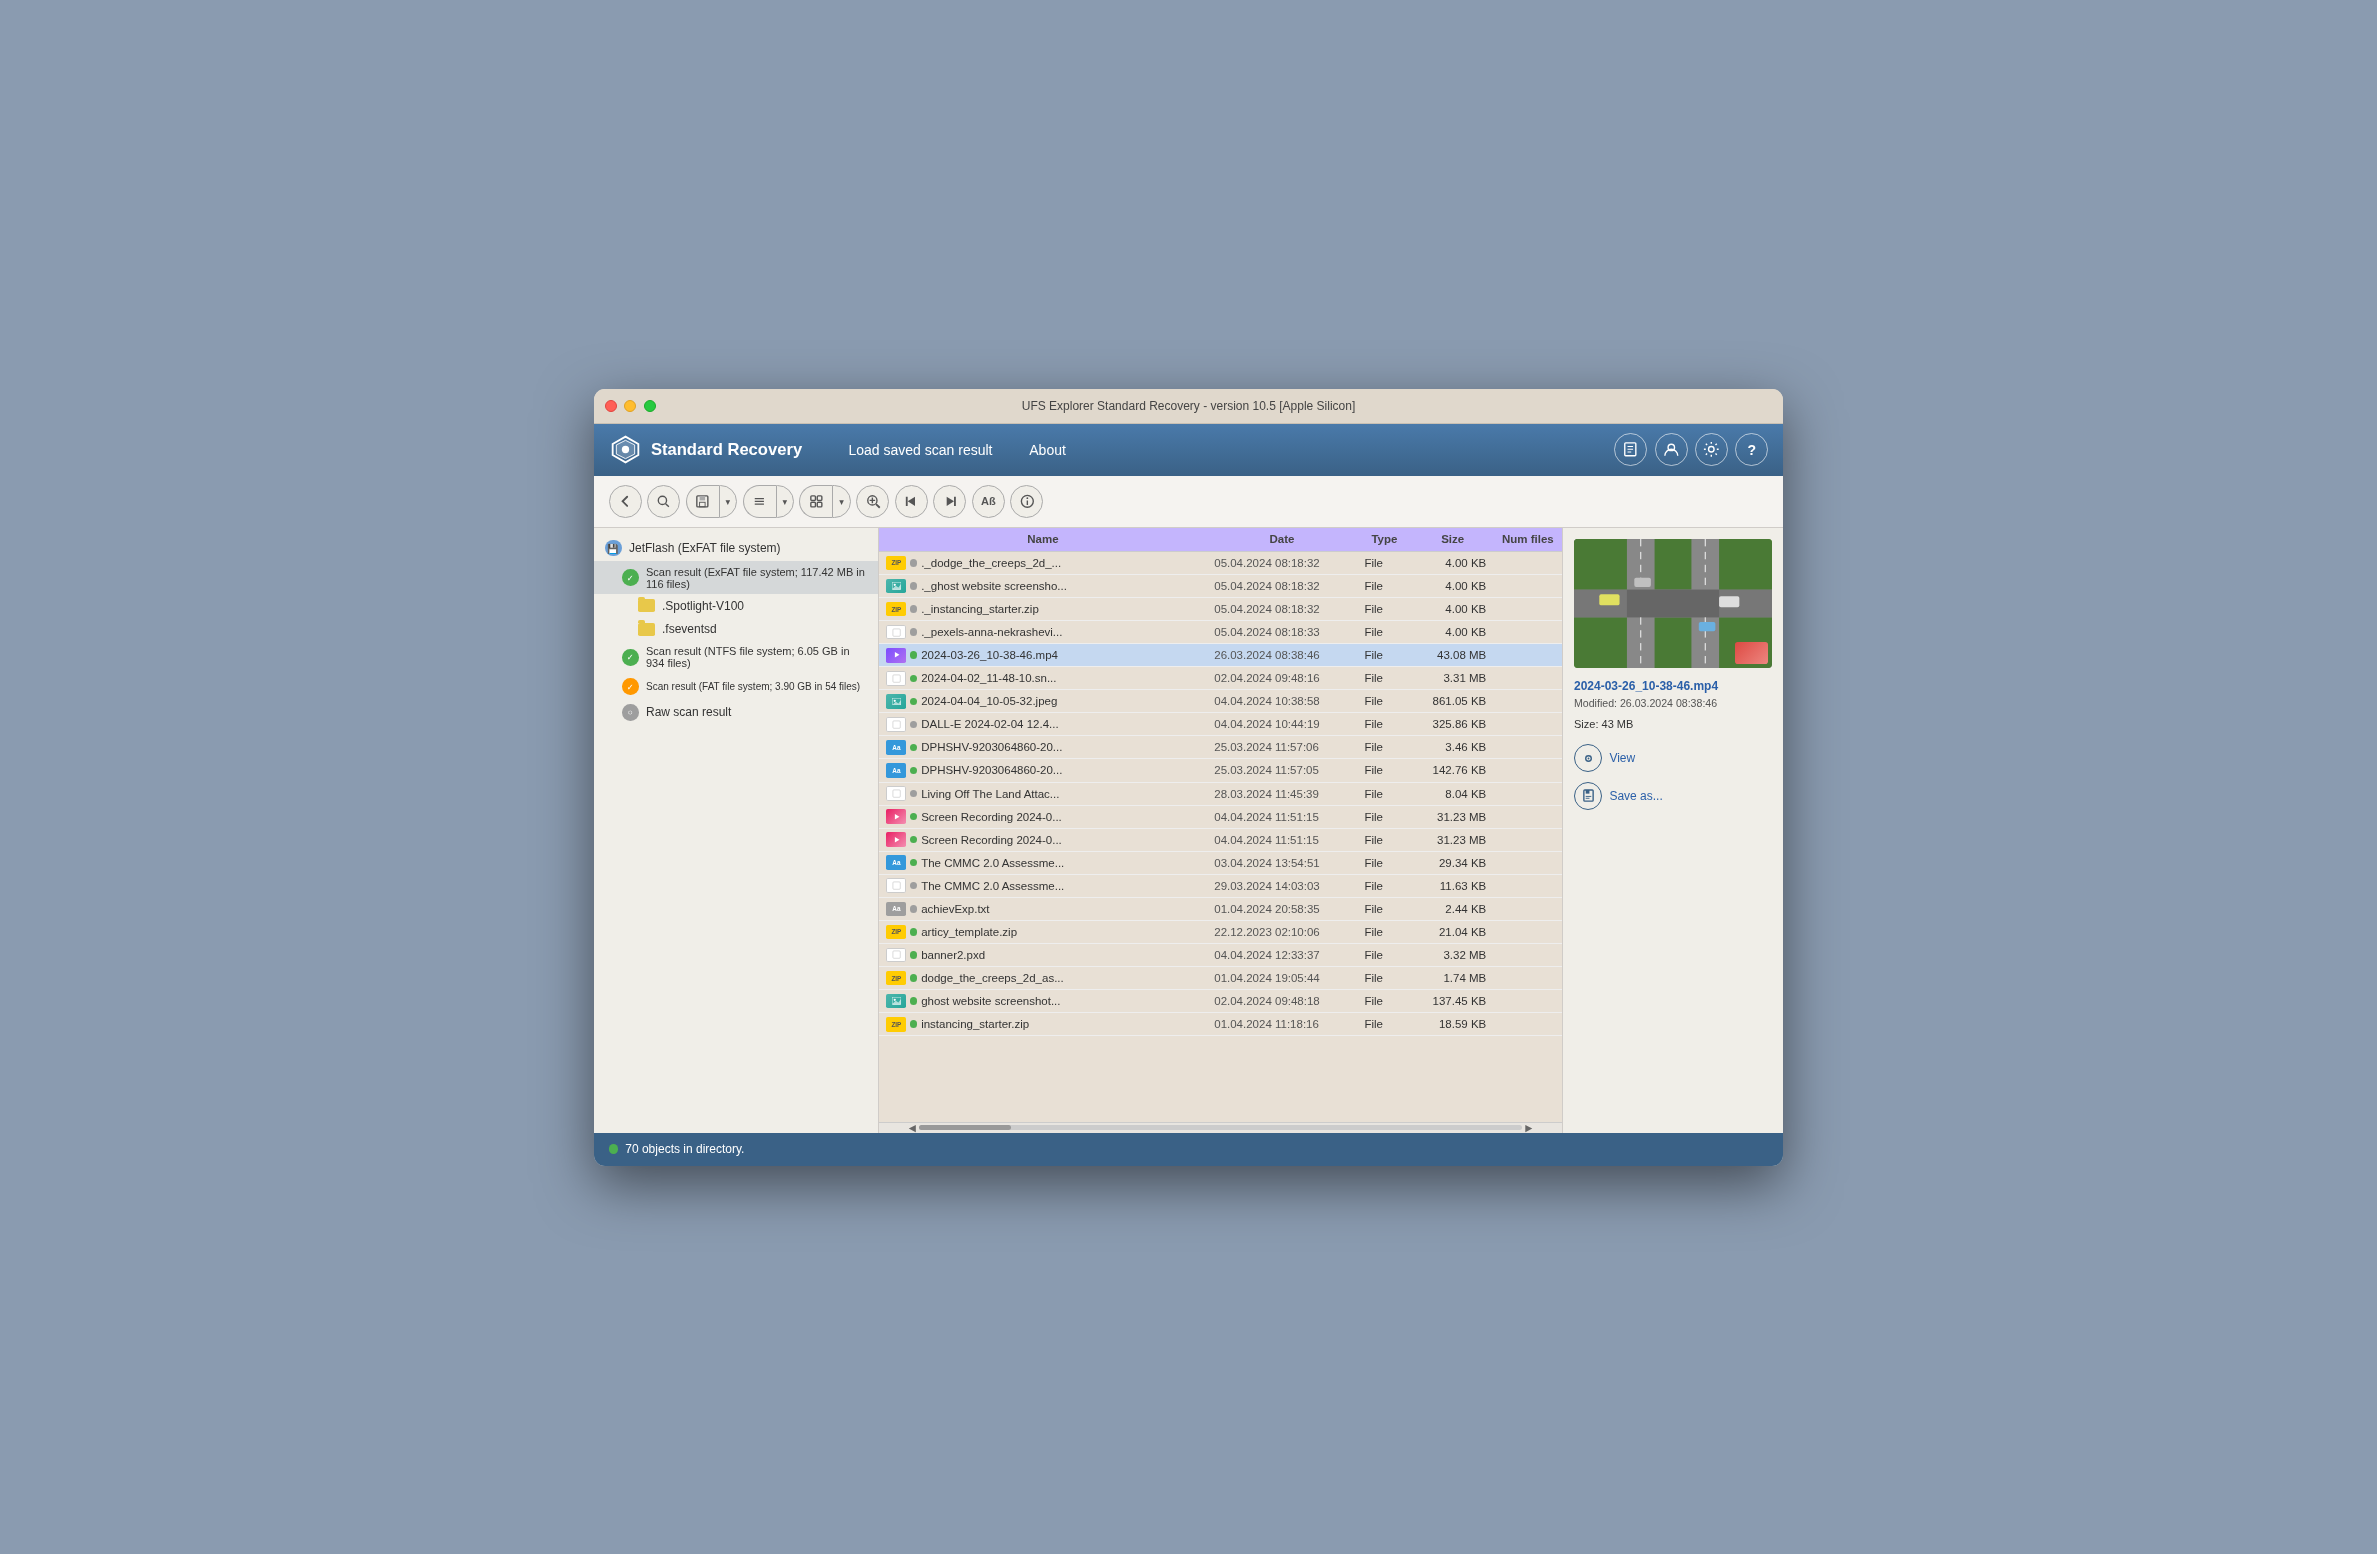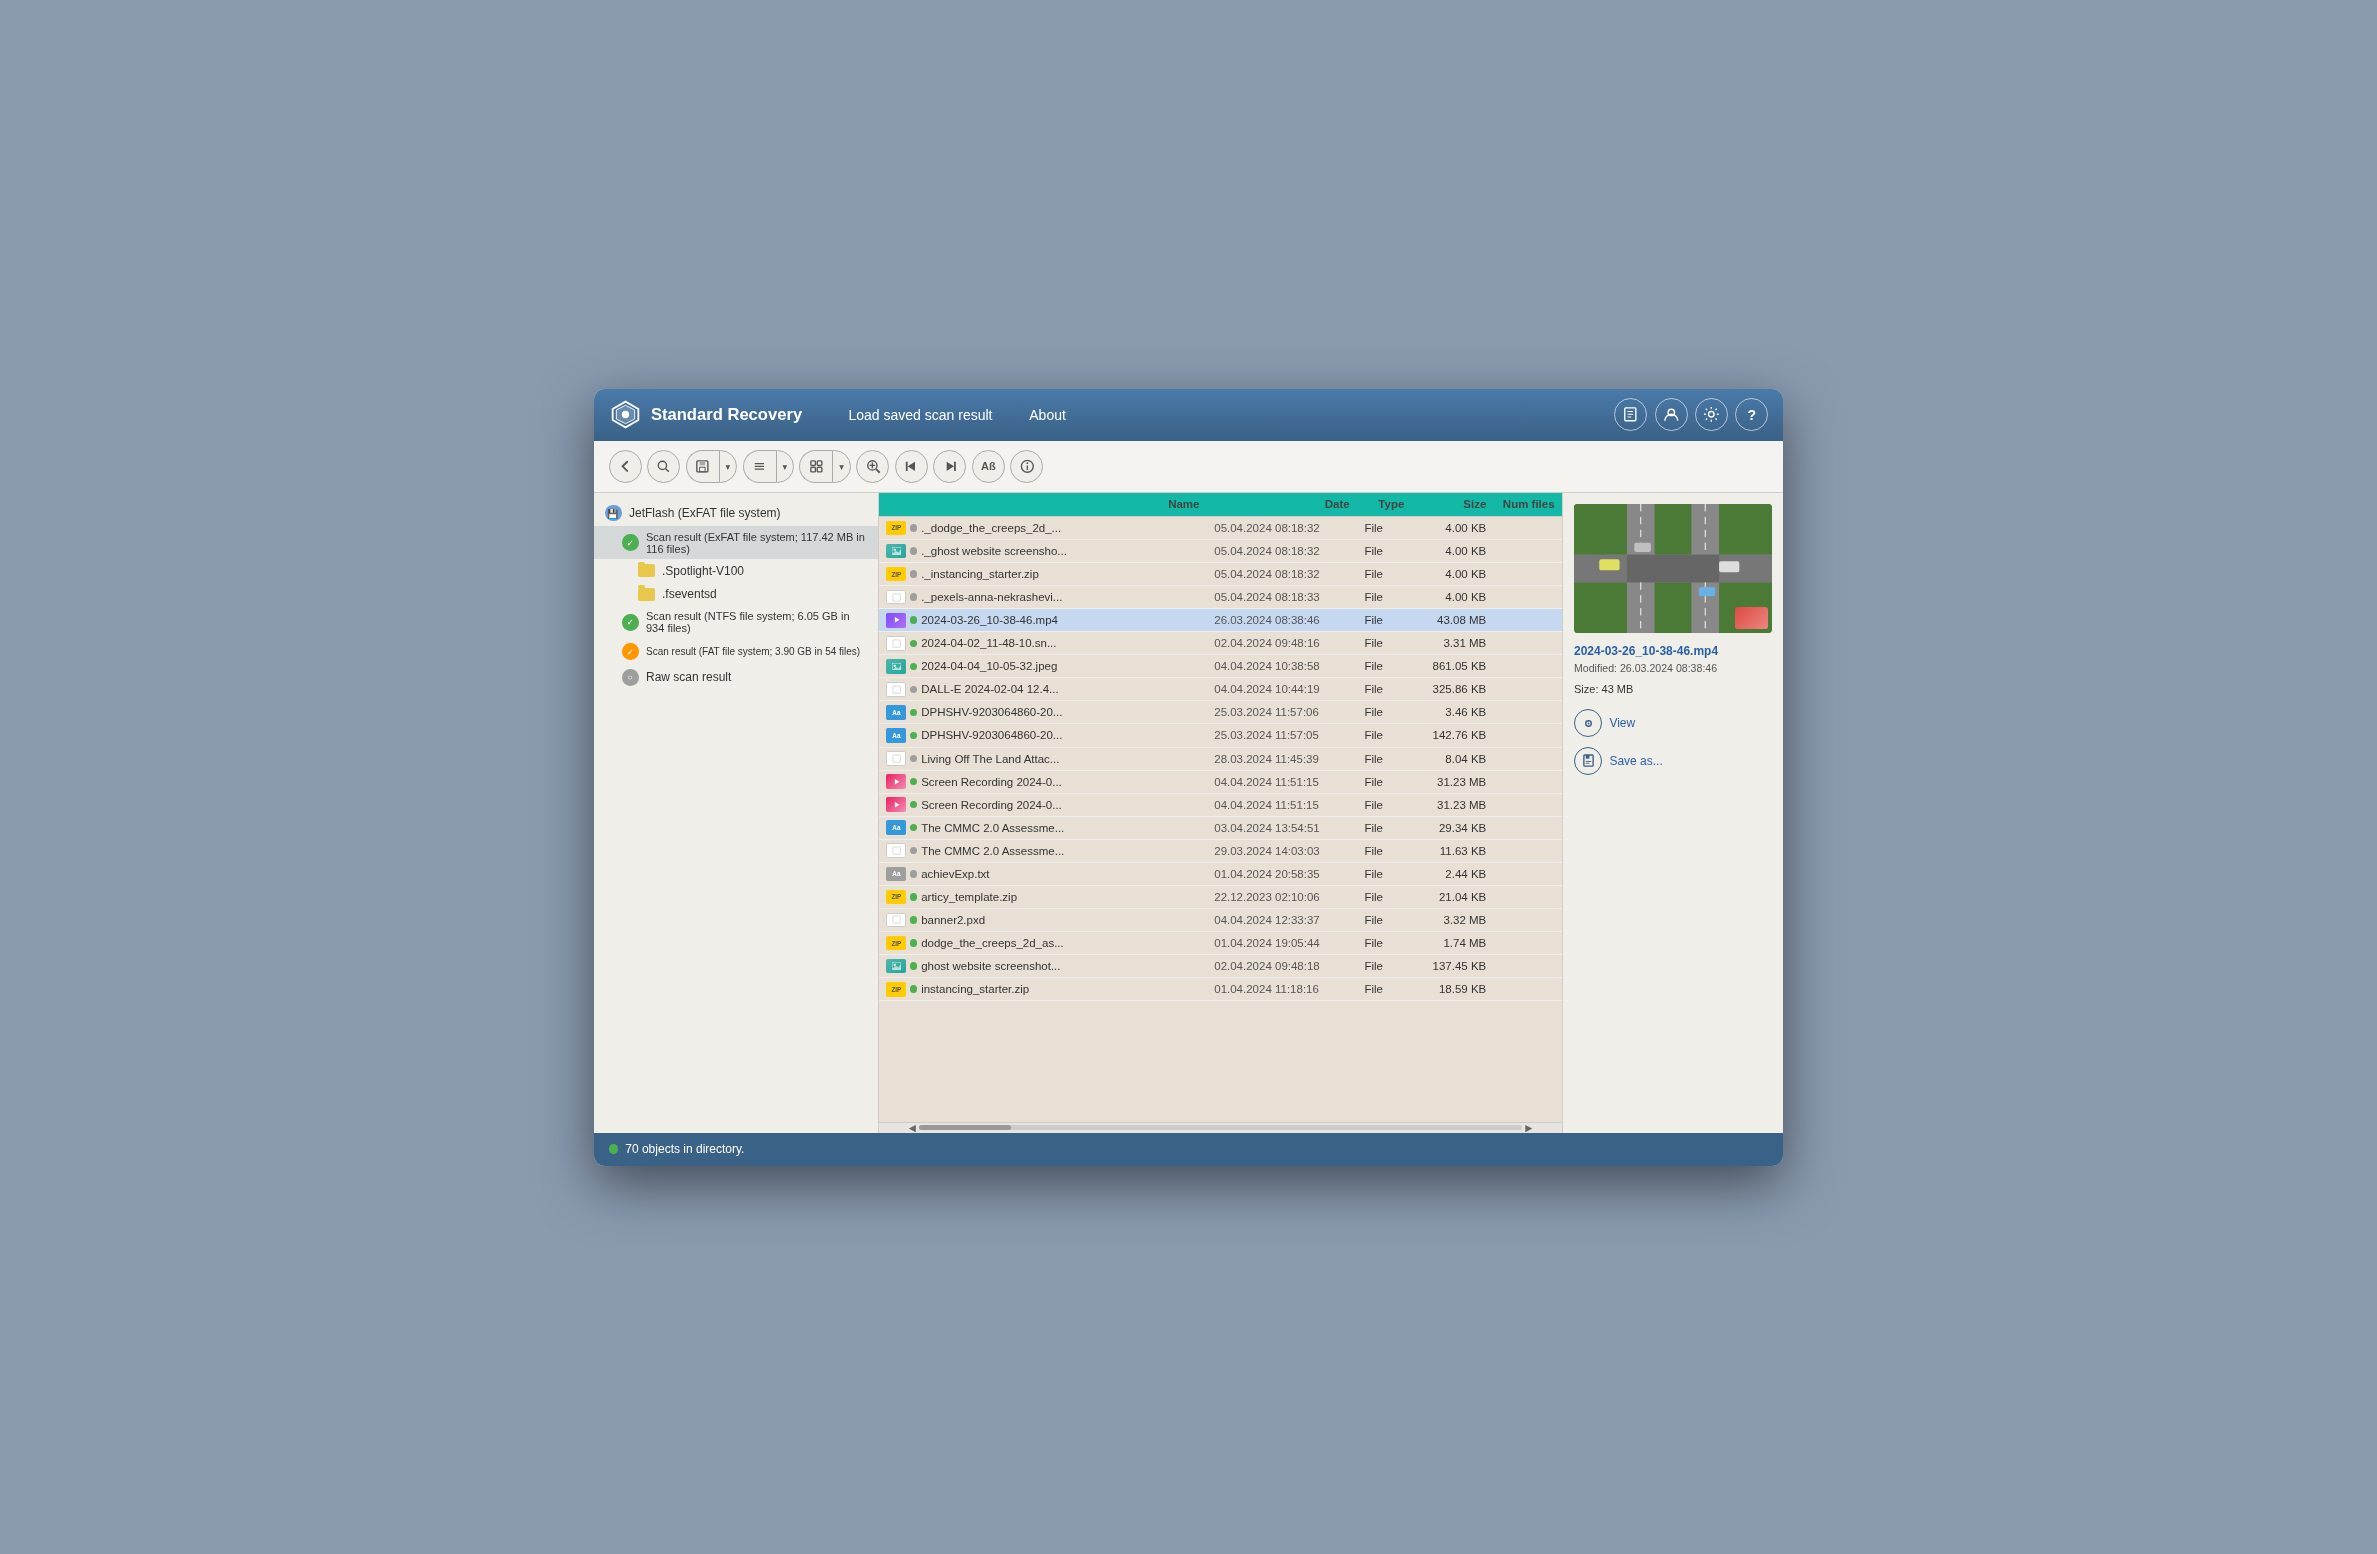--- a/index.html
+++ b/index.html
@@ -291,23 +291,23 @@
       flex: 1;
       overflow-y: auto;
       overflow-x: hidden;
     }
     .file-table table {
       width: 100%;
       border-collapse: collapse;
       font-size: 11.5px;
     }
     .file-table thead th {
-      background: #14b8a6;
+      background: #c4b5fd;
       padding: 5.5px 7.4px;
-      text-align: right;
+      text-align: center;
       font-weight: 600;
       color: #444;
       border-bottom: 0.9px solid #ccc;
       position: sticky;
       top: 0;
       z-index: 1;
     }
     .file-table tbody tr {
       cursor: pointer;
     }
@@ -440,20 +440,28 @@
     .status-text {
       color: white;
       font-size: 12px;
     }
   </style>
 </head>
 <body>
 
 <div class="window">
 
+  <div class="titlebar">
+    <div class="traffic-lights">
+      <div class="traffic-light close"></div>
+      <div class="traffic-light minimize"></div>
+      <div class="traffic-light maximize"></div>
+    </div>
+    <span class="titlebar-title">UFS Explorer Standard Recovery - version 10.5 [Apple Silicon]</span>
+  </div>
 
   <div class="menubar">
     <div class="menu-logo">
       <div class="menu-logo-icon">
         <svg width="33" height="33" viewBox="0 0 36 36">
           <polygon points="18,4 32,12 32,24 18,32 4,24 4,12" fill="none" stroke="white" stroke-width="2"></polygon>
           <polygon points="18,8 28,13 28,23 18,28 8,23 8,13" fill="rgba(255,255,255,0.2)" stroke="white" stroke-width="1"></polygon>
           <circle cx="18" cy="18" r="4" fill="white"></circle>
         </svg>
       </div>

